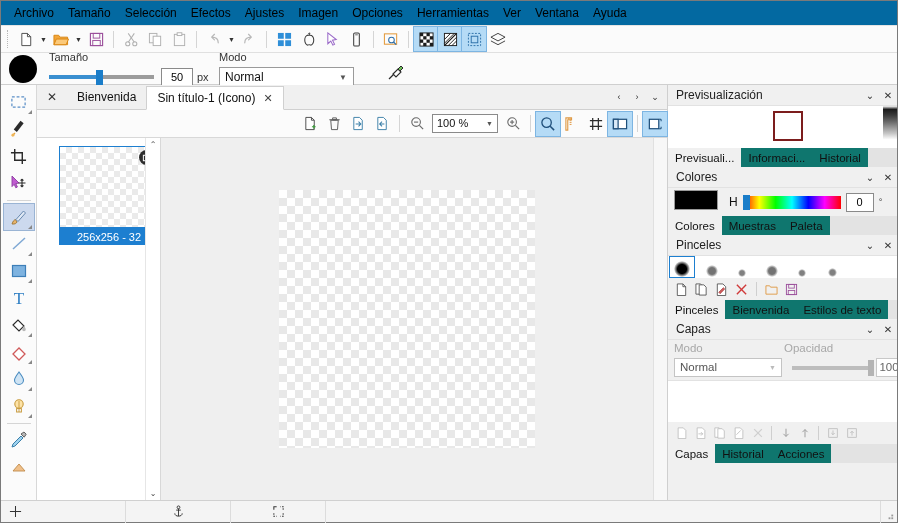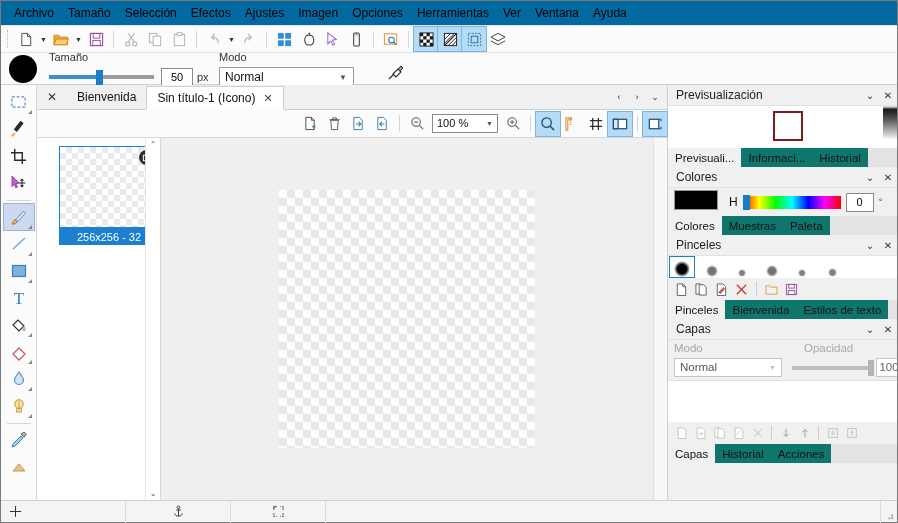--- a/index.html
+++ b/index.html
@@ -1165,21 +1165,21 @@
 
       <div class="panel" style="flex:1 1 auto;">
         <div class="panel-head">
           <span>Capas</span>
           <span class="spacer"></span>
           <span class="ph-btn">⌄</span>
           <span class="ph-btn">✕</span>
         </div>
         <div class="layers-opts">
           <span class="lbl-gray" style="left:6px;top:2px;">Modo</span>
-          <span class="lbl-gray" style="left:136px;top:2px;">Opacidad</span>
+          <span class="lbl-gray" style="left:116px;top:2px;">Opacidad</span>
           <div class="layer-combo">
             <span>Normal</span>
             <span class="caret">▼</span>
           </div>
           <div class="op-track"></div>
           <div class="op-thumb"></div>
           <div class="op-num">100</div>
 
         </div>
         <div class="layer-list"></div>

